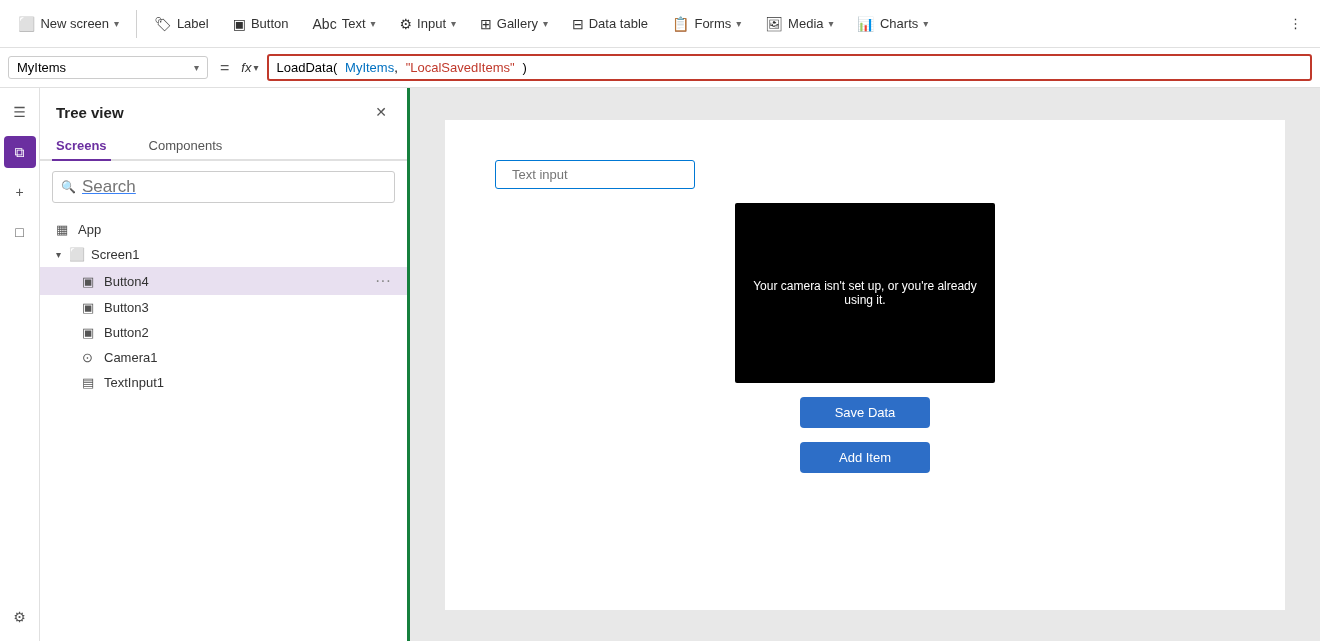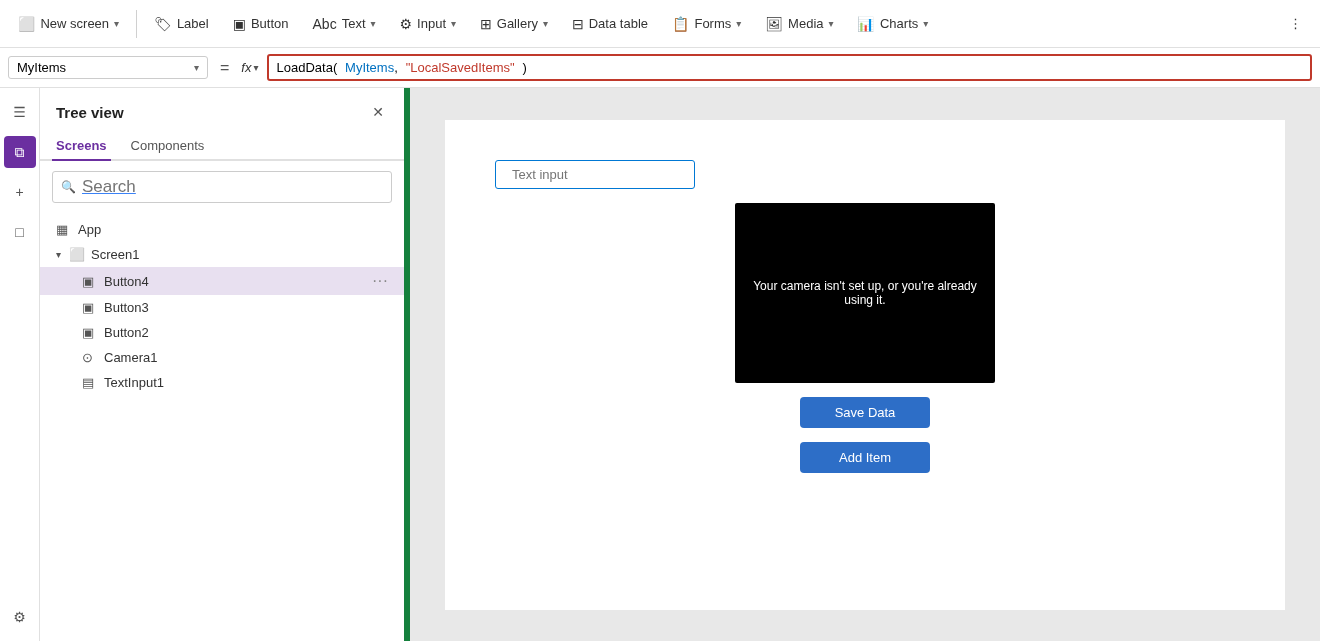--- a/index.html
+++ b/index.html
@@ -98,21 +98,21 @@
       border-radius: 4px;
       font-size: 14px;
       color: #555;
     }
     .rail-icon.active { background: #6b2fa0; color: #fff; }
 
     
     .tree-panel {
       width: 370px;
       background: #fff;
-      border-right: 6px solid #15803d;
+      border-right: 3px solid #15803d;
       display: flex;
       flex-direction: column;
     }
     .tree-header {
       display: flex;
       align-items: center;
       justify-content: space-between;
       padding: 12px 16px 8px;
     }
     .tree-title {
@@ -123,21 +123,21 @@
     .tree-close {
       cursor: pointer;
       font-size: 14px;
       color: #555;
       padding: 4px;
     }
     .tree-tabs {
       display: flex;
       border-bottom: 2px solid #e0e0e0;
       padding: 0 12px;
-      gap: 16px;
+      gap: 34px;
     }
     .tree-tab {
       font-size: 13px;
       padding: 6px 4px;
       cursor: pointer;
       color: #555;
       border-bottom: 2px solid transparent;
       margin-bottom: -2px;
     }
     .tree-tab.active { color: #6b2fa0; border-bottom-color: #6b2fa0; font-weight: 600; }

